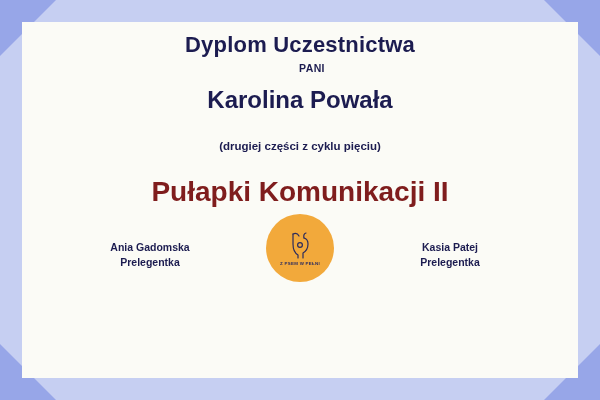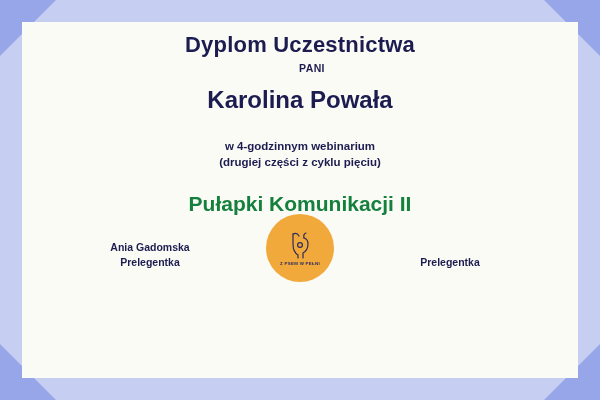--- a/index.html
+++ b/index.html
@@ -142,23 +142,23 @@
   .body-lines {
     margin-top: 24px;
     font-size: 11.5px;
     font-weight: 700;
     line-height: 16px;
     color: #1c1c50;
   }
 
   .course-title {
     margin-top: 22px;
-    font-size: 21px;
-    font-weight: 700;
-    color: #15803d;
+    font-size: 28px;
+    font-weight: 700;
+    color: #7f1d1d;
   }
 
   
   .sig-row {
     position: absolute;
     left: 0;
     bottom: 22px;
     width: 556px;
     display: flex;
     align-items: flex-end;
@@ -226,21 +226,20 @@
 
   <div class="content">
 
     <div class="doc-title">Dyplom Uczestnictwa</div>
 
     <div class="salutation">PANI</div>
 
     <div class="recipient">Karolina Powała</div>
 
     <div class="body-lines">
-      <div>w 4-godzinnym webinarium</div>
       <div>(drugiej części z cyklu pięciu)</div>
     </div>
 
     <div class="course-title">Pułapki Komunikacji II</div>
 
     <div class="sig-row">
 
       <div class="sig-block">
         <div>Ania Gadomska</div>
         <div>Prelegentka</div>
@@ -255,18 +254,19 @@
               <path d="M15 8 Q19 9 19 14 Q19 20 14 23 L14 28"></path>
               <path d="M15 8 Q14 4 17 3"></path>
               <circle cx="11" cy="15" r="2.4"></circle>
             </g>
           </svg>
           <span class="seal-text">Z PSEM W PEŁNI</span>
         </div>
       </div>
 
       <div class="sig-block">
+        <div>Kasia Patej</div>
         <div>Prelegentka</div>
       </div>
 
     </div>
   </div>
 </div>
 
 </body></html>

